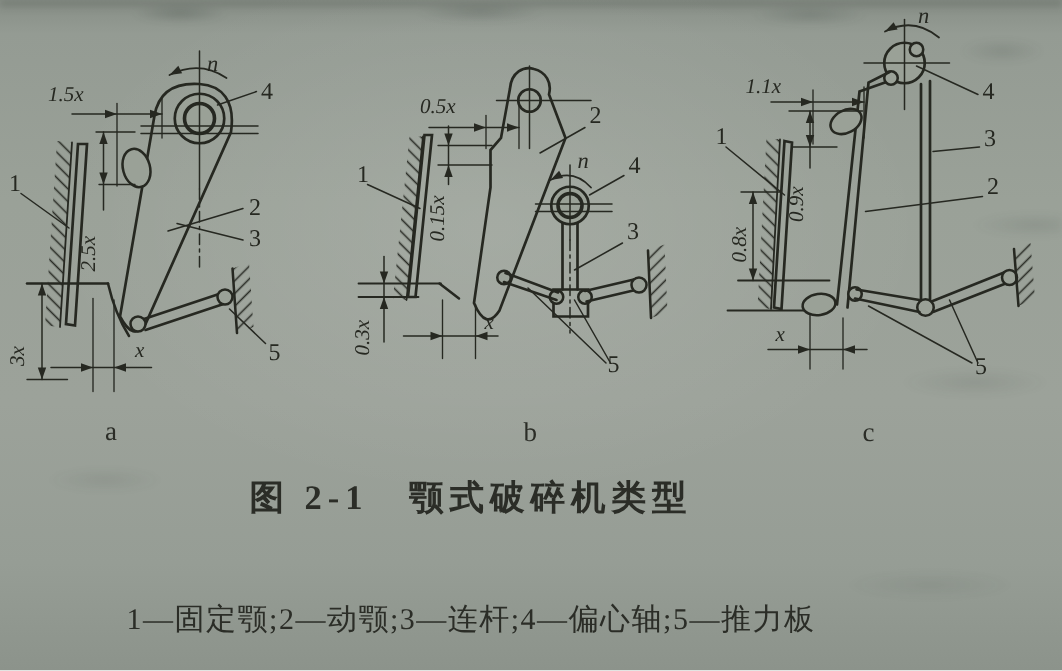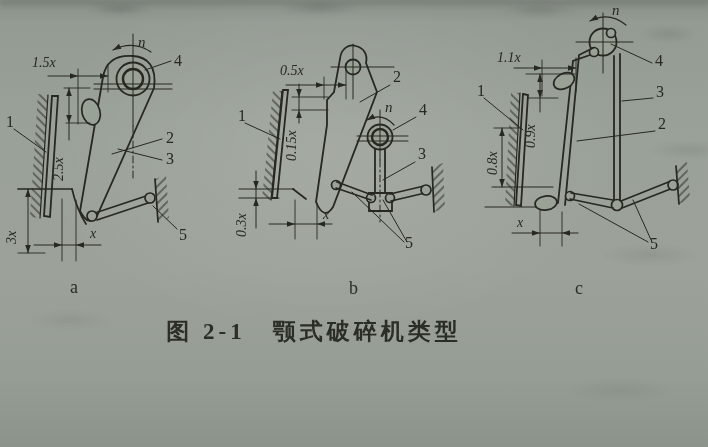--- a/index.html
+++ b/index.html
@@ -357,13 +357,14 @@
       <line class="ink w1" x1="40" y1="233" x2="106" y2="233"></line>
       <use href="#ahC" transform="translate(68,233)"></use>
       <use href="#ahC" transform="translate(90,233) rotate(180)"></use>
       <text class="dim" x="45" y="227">x</text>
     </g>
 
     <text class="sublab" x="103" y="294">c</text>
   </svg>
 
   <div class="cap cap-title">图 2-1　颚式破碎机类型</div>
+  <div class="cap cap-legend">1—固定颚;2—动颚;3—连杆;4—偏心轴;5—推力板</div>
 </div>
 
 </body></html>

